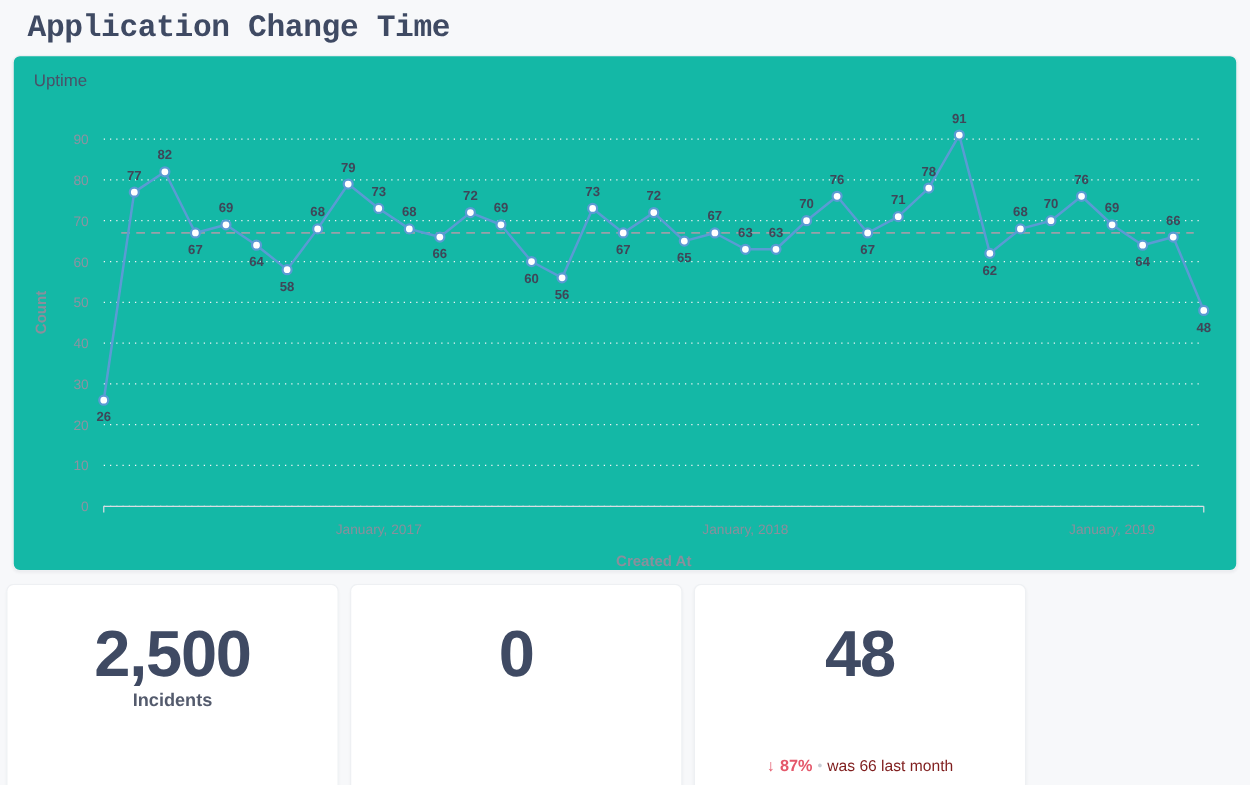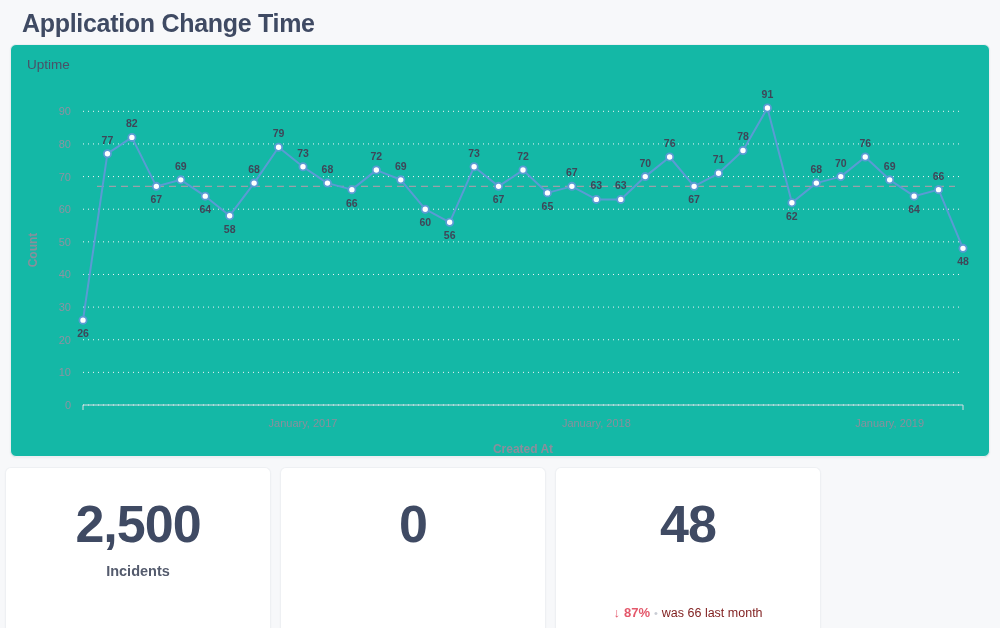--- a/index.html
+++ b/index.html
@@ -12,20 +12,21 @@
   .page { width: 1000px; height: 628px; position: relative; }
 
   .page-title {
     font-size: 25px;
     font-weight: bold;
     color: #3f4a63;
     letter-spacing: -0.3px;
     padding: 8px 0 0 22px;
     height: 38px;
     line-height: 30px;
+    font-family: Liberation Mono, monospace;
   }
 
   .chart-card {
     position: absolute;
     left: 10px; top: 44px;
     width: 980px; height: 413px;
     background: #14b8a6;
     border-radius: 6px;
     border: 1px solid #edeff2;
     box-shadow: 0 1px 2px rgba(30,40,60,0.05);
@@ -73,21 +74,21 @@
     font-size: 52px;
     font-weight: bold;
     color: #3f4a63;
     line-height: 58px;
     letter-spacing: -1px;
   }
   .stat-label {
     font-size: 14.5px;
     font-weight: bold;
     color: #545b6d;
-    margin-top: 10px;
+    margin-top: 0;
   }
   .stat-delta {
     position: absolute;
     left: 0; right: 0; bottom: 8px;
     font-size: 12.5px;
     color: #a9adb8;
     display: flex;
     align-items: center;
     justify-content: center;
     gap: 4px;

